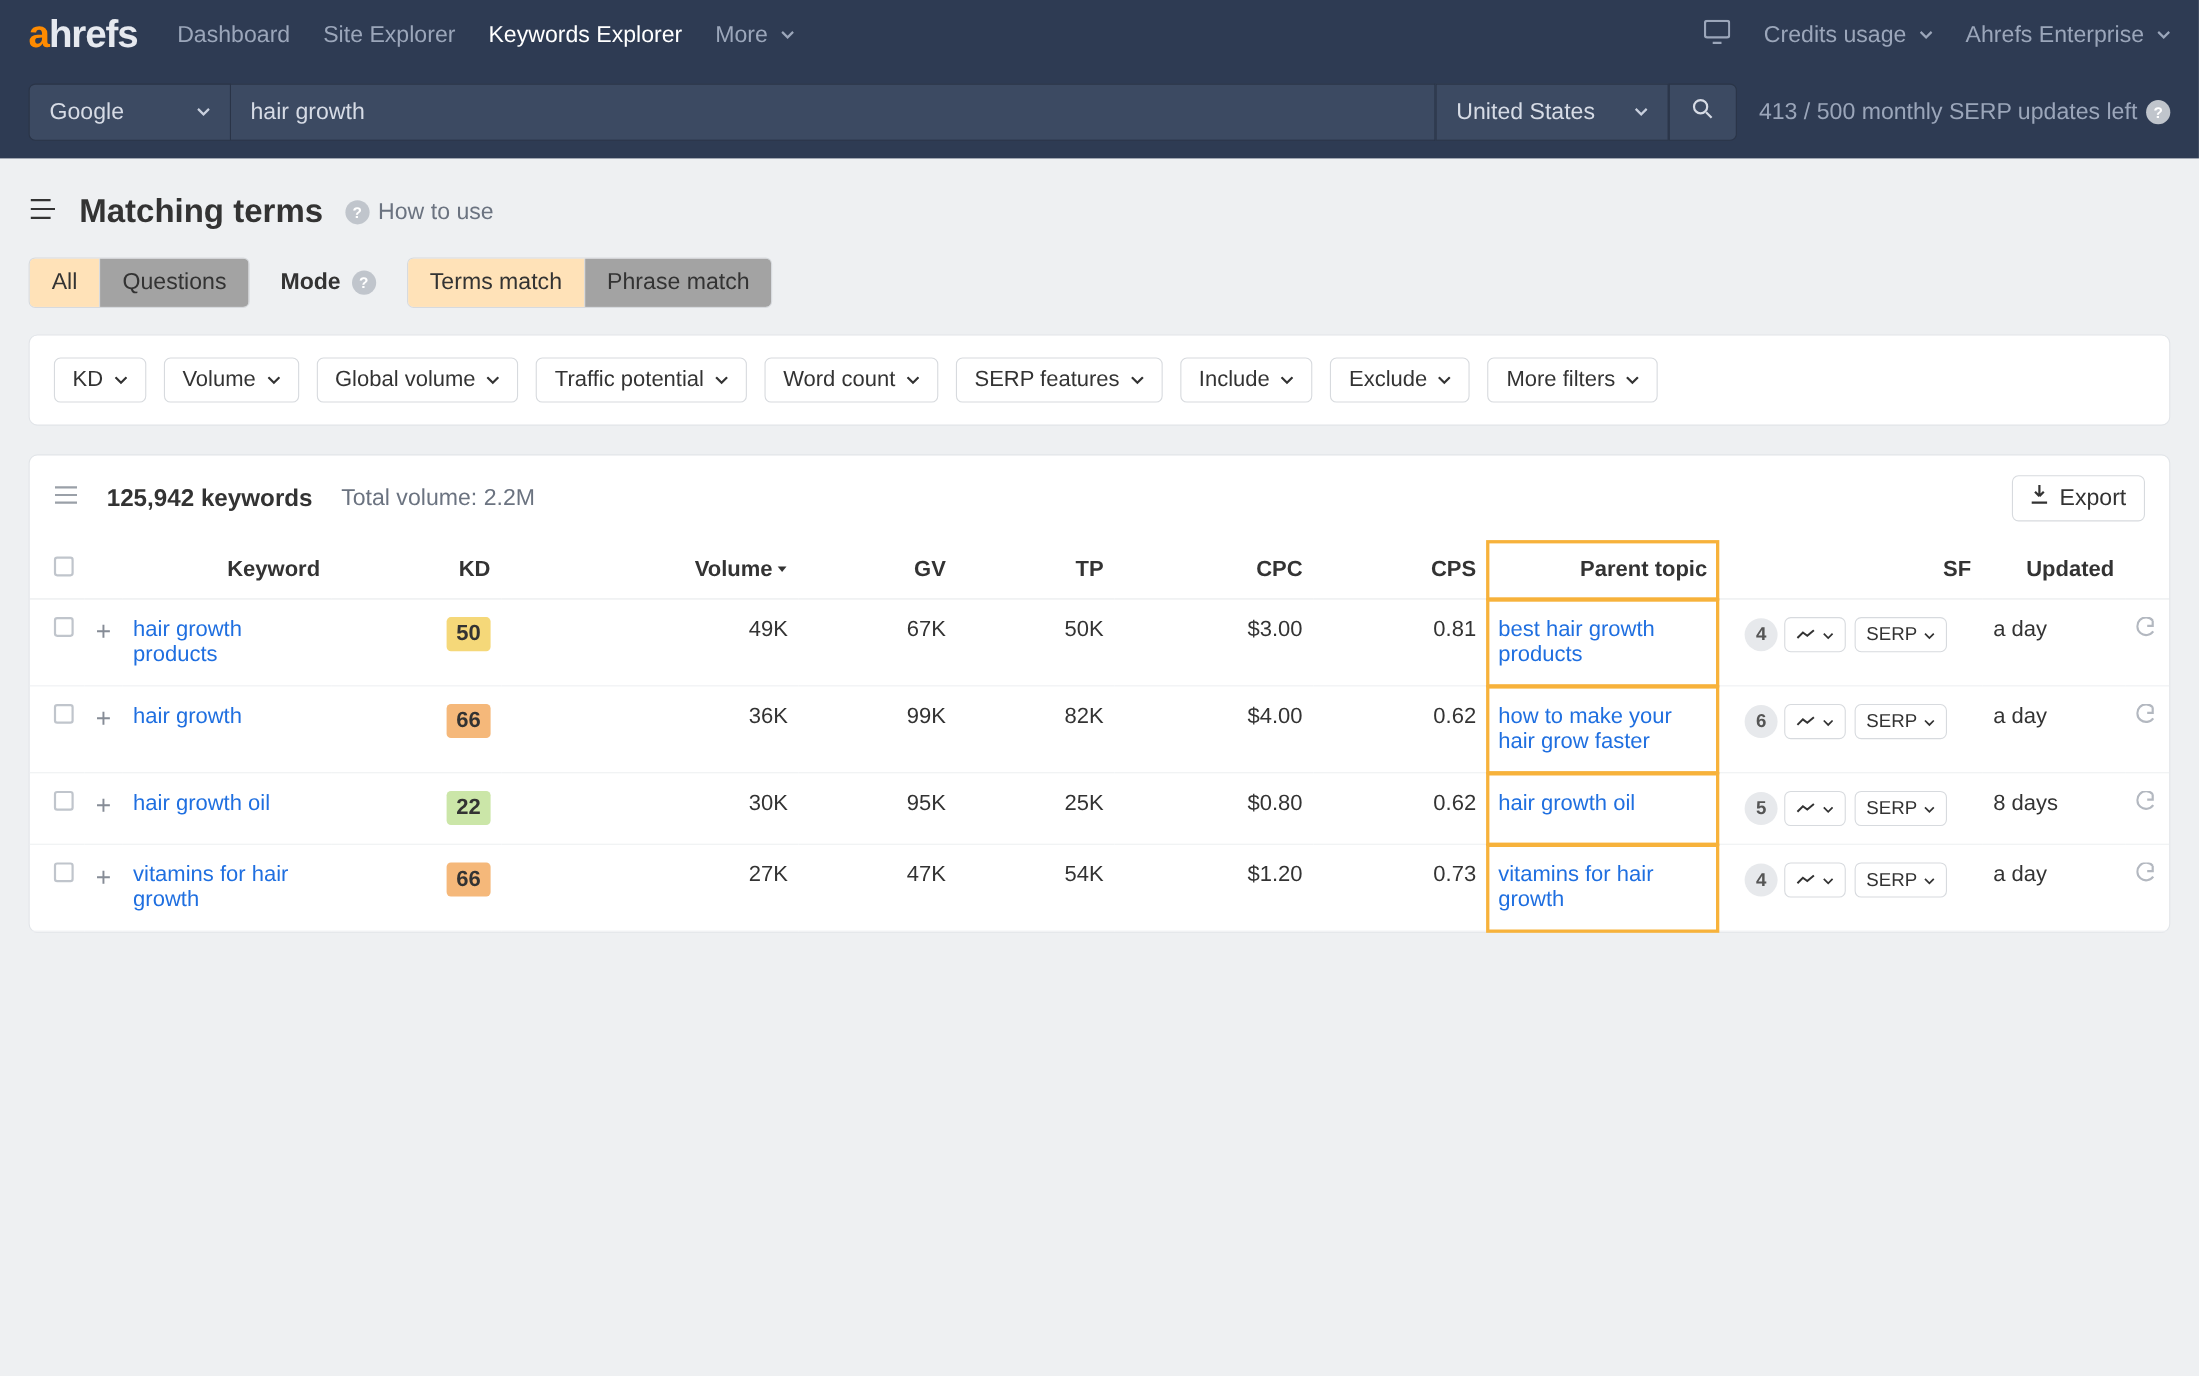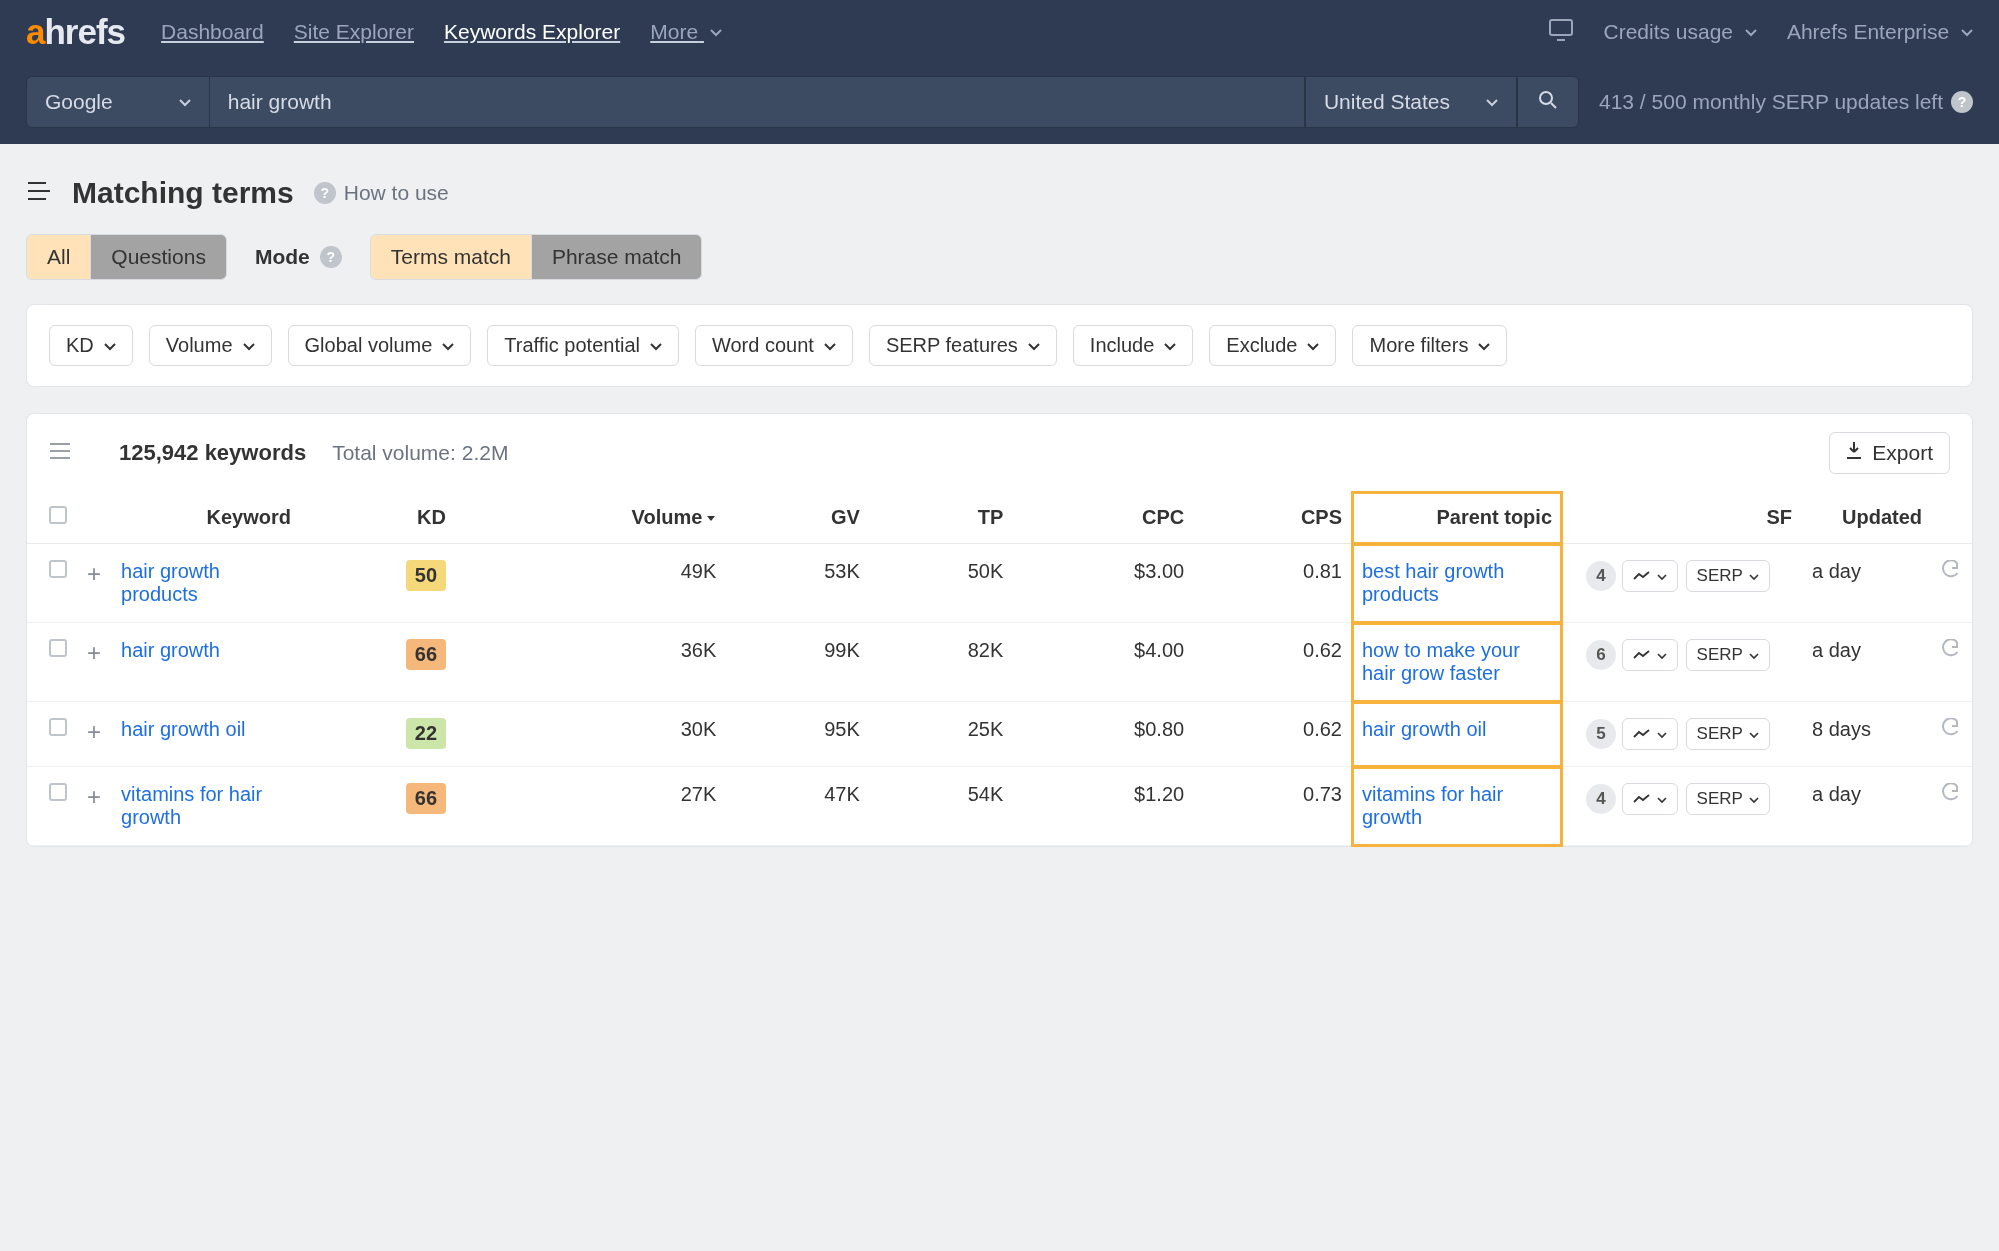--- a/index.html
+++ b/index.html
@@ -4,21 +4,21 @@
 <style>
   * { box-sizing: border-box; margin: 0; padding: 0; }
   body { font-family: -apple-system, BlinkMacSystemFont, "Segoe UI", Helvetica, Arial, sans-serif; background:#eef0f2; font-size:21px; color:#333; }
 
   
   .topbar { background:#2e3b53; color:#c8cfdd; }
   .nav1 { display:flex; align-items:center; padding:0 26px; height:64px; }
   .logo { font-weight:700; font-size:35px; letter-spacing:-1px; }
   .logo-a { color:#ff8b00; }
   .logo-r { color:#e6e9ef; }
-  .navlinks { display:flex; gap:30px; margin-left:36px;text-decoration:underline; }
+  .navlinks { display:flex; gap:30px; margin-left:36px; }
   .navlinks span { color:#9ba6ba; cursor:pointer; }
   .navlinks span.active { color:#fff; font-weight:500; }
   .navspacer { flex:1; }
   .navright { display:flex; align-items:center; gap:30px; color:#9ba6ba; }
   .caret { display:inline-block; margin-left:6px; }
   .caret svg, .chev svg { vertical-align:middle; }
   .monitor-icon svg { stroke:#9ba6ba; }
 
   
   .searchrow { display:flex; align-items:center; padding:12px 26px 16px; gap:0; }
@@ -45,21 +45,21 @@
   .pill.active { background:#ffe2b8; color:#333; }
   .modewrap { display:flex; align-items:center; gap:10px; margin:0 20px; font-weight:700; }
 
   .filterbox { background:#fff; border:1px solid #e1e4e8; border-radius:8px; padding:20px 22px; display:flex; flex-wrap:wrap; gap:16px; }
   .fbtn { display:flex; align-items:center; gap:10px; padding:8px 16px; border:1px solid #d7dade; border-radius:6px; background:#fff; font-size:20px; cursor:pointer; }
 
   
   .tablewrap { background:#fff; border:1px solid #e1e4e8; border-radius:8px; margin-top:26px; padding:0; }
   .tbar { display:flex; align-items:center; padding:18px 22px; gap:26px; }
   .listicon { color:#9aa0a8; cursor:pointer; }
-  .kcount { font-weight:700; font-size:22px;margin-left:22px; }
+  .kcount { font-weight:700; font-size:22px; }
   .totvol { color:#6b7380; }
   .tbar-spacer { flex:1; }
   .exportbtn { display:flex; align-items:center; gap:10px; padding:8px 16px; border:1px solid #d7dade; border-radius:6px; cursor:pointer; }
 
   table { width:100%; border-collapse:collapse; }
   th { text-align:right; font-weight:700; font-size:20px; padding:14px 10px; border-bottom:1px solid #e7e9ec; white-space:nowrap; }
   th.num, td.num { text-align:right; }
   td { padding:16px 10px; vertical-align:top; border-bottom:1px solid #eef0f2; font-size:20px; }
   .cbcell { width:42px; padding-left:22px; }
   .cb { width:18px; height:18px; border:2px solid #c0c5cc; border-radius:3px; display:inline-block; cursor:pointer; }
@@ -271,21 +271,21 @@
           <th style="width:40px"></th>
         </tr>
       </thead>
       <tbody id="rows">
       <tr>
             <td class="cbcell"><span class="cb"></span></td>
             <td class="pluscell"><span class="plusbtn">+</span></td>
             <td><span class="kwlink">hair growth products</span></td>
             <td class="num"><span class="kdpill" style="background:#f5d879">50</span></td>
             <td class="num">49K</td>
-            <td class="num">53K</td>
+            <td class="num">67K</td>
             <td class="num">50K</td>
             <td class="num">$3.00</td>
             <td class="num">0.81</td>
             <td class="hlcol"><span class="kwlink">best hair growth products</span></td>
             <td style="padding-left:24px;white-space:nowrap"><span class="sfcircle">4</span> <span class="mini">
                 <span><svg width="18" height="10" fill="none" stroke="#333" stroke-width="1.8">
                     <path d="M1 8l5-5 4 3 6-5"></path>
                   </svg></span>
                 <span><svg width="10" height="7">
                     <path d="M1 1l4 4 4-4" stroke="#333" stroke-width="1.6" fill="none"></path>

